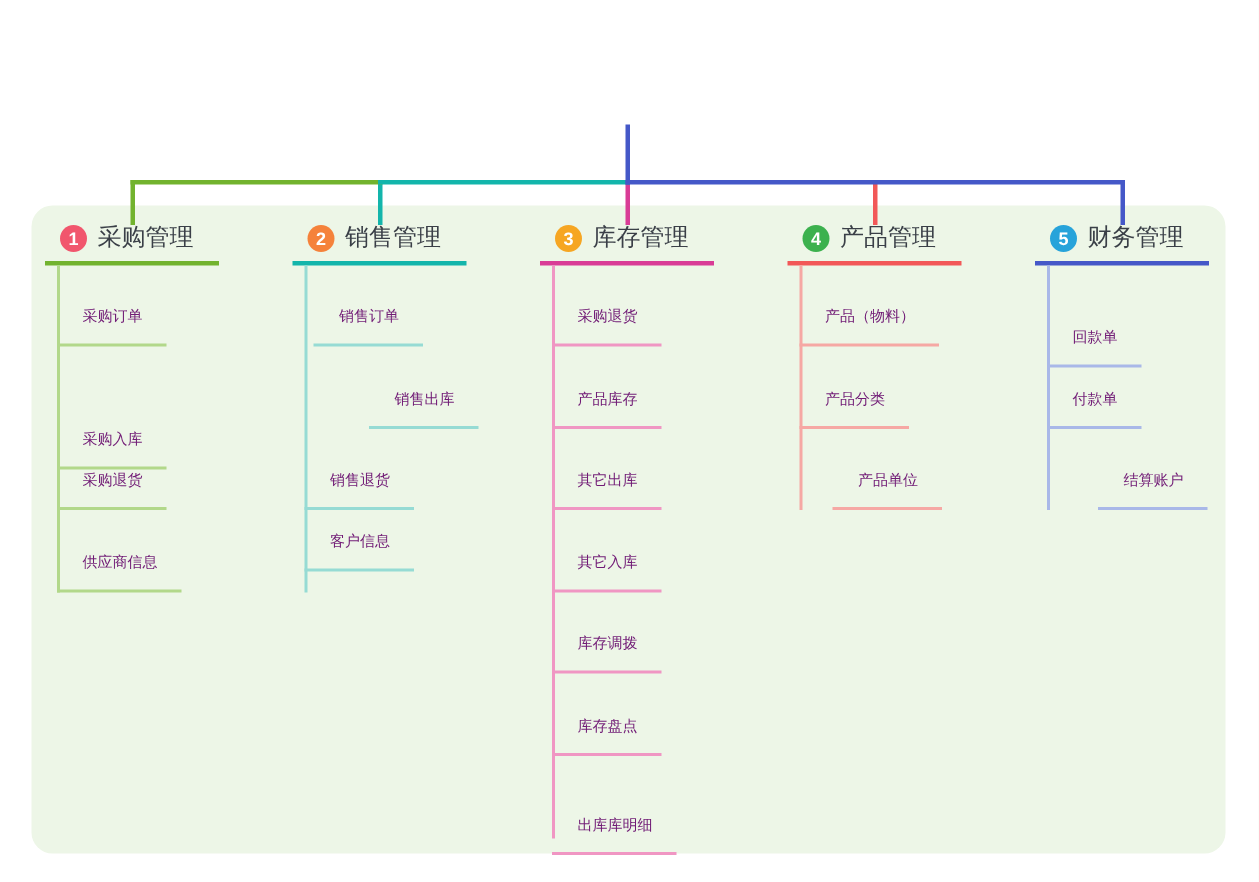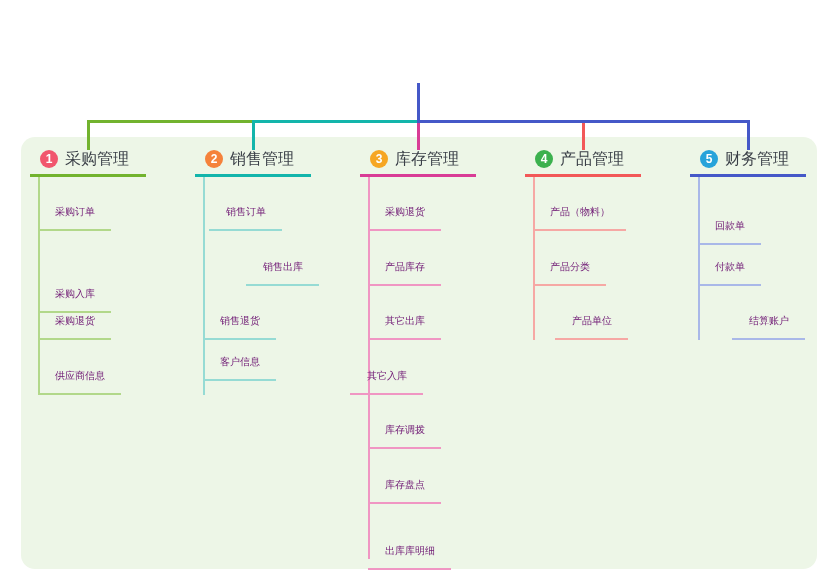--- a/index.html
+++ b/index.html
@@ -82,21 +82,21 @@
       <div class="child-node" style="left: 203px; top: 311.2px; border-bottom-color: rgb(150, 219, 212);">销售退货</div>
       <div class="child-node" style="left: 203px; top: 352px; border-bottom-color: rgb(150, 219, 212);">客户信息</div>
       <div class="branch-title" style="left: 360px; border-bottom-color: rgb(217, 60, 150);">
         <span class="badge" style="background: rgb(246, 166, 35);">3</span>
         <span>库存管理</span>
       </div>
       <div class="rail" style="left: 368px; top: 177px; height: 381.6px; background: rgb(240, 150, 195);"></div>
       <div class="child-node" style="left: 368px; top: 202px; border-bottom-color: rgb(240, 150, 195);">采购退货</div>
       <div class="child-node" style="left: 368px; top: 256.6px; border-bottom-color: rgb(240, 150, 195);">产品库存</div>
       <div class="child-node" style="left: 368px; top: 311.2px; border-bottom-color: rgb(240, 150, 195);">其它出库</div>
-      <div class="child-node" style="left: 350px; top: 365.8px; border-bottom-color: rgb(240, 150, 195); text-align: center;">其它入库</div>
+      <div class="child-node" style="left: 368px; top: 365.8px; border-bottom-color: rgb(240, 150, 195); text-align: center;">其它入库</div>
       <div class="child-node" style="left: 368px; top: 420.4px; border-bottom-color: rgb(240, 150, 195);">库存调拨</div>
       <div class="child-node" style="left: 368px; top: 475px; border-bottom-color: rgb(240, 150, 195); text-align: right;">库存盘点</div>
       <div class="child-node" style="left: 368px; top: 541px; border-bottom-color: rgb(240, 150, 195);">出库库明细</div>
       <div class="branch-title" style="left: 525px; border-bottom-color: rgb(242, 88, 88);">
         <span class="badge" style="background: rgb(60, 177, 78);">4</span>
         <span>产品管理</span>
       </div>
       <div class="rail" style="left: 533px; top: 177px; height: 163.2px; background: rgb(246, 168, 164);"></div>
       <div class="child-node" style="left: 533px; top: 202px; border-bottom-color: rgb(246, 168, 164);">产品（物料）</div>
       <div class="child-node" style="left: 533px; top: 256.6px; border-bottom-color: rgb(246, 168, 164);">产品分类</div>

